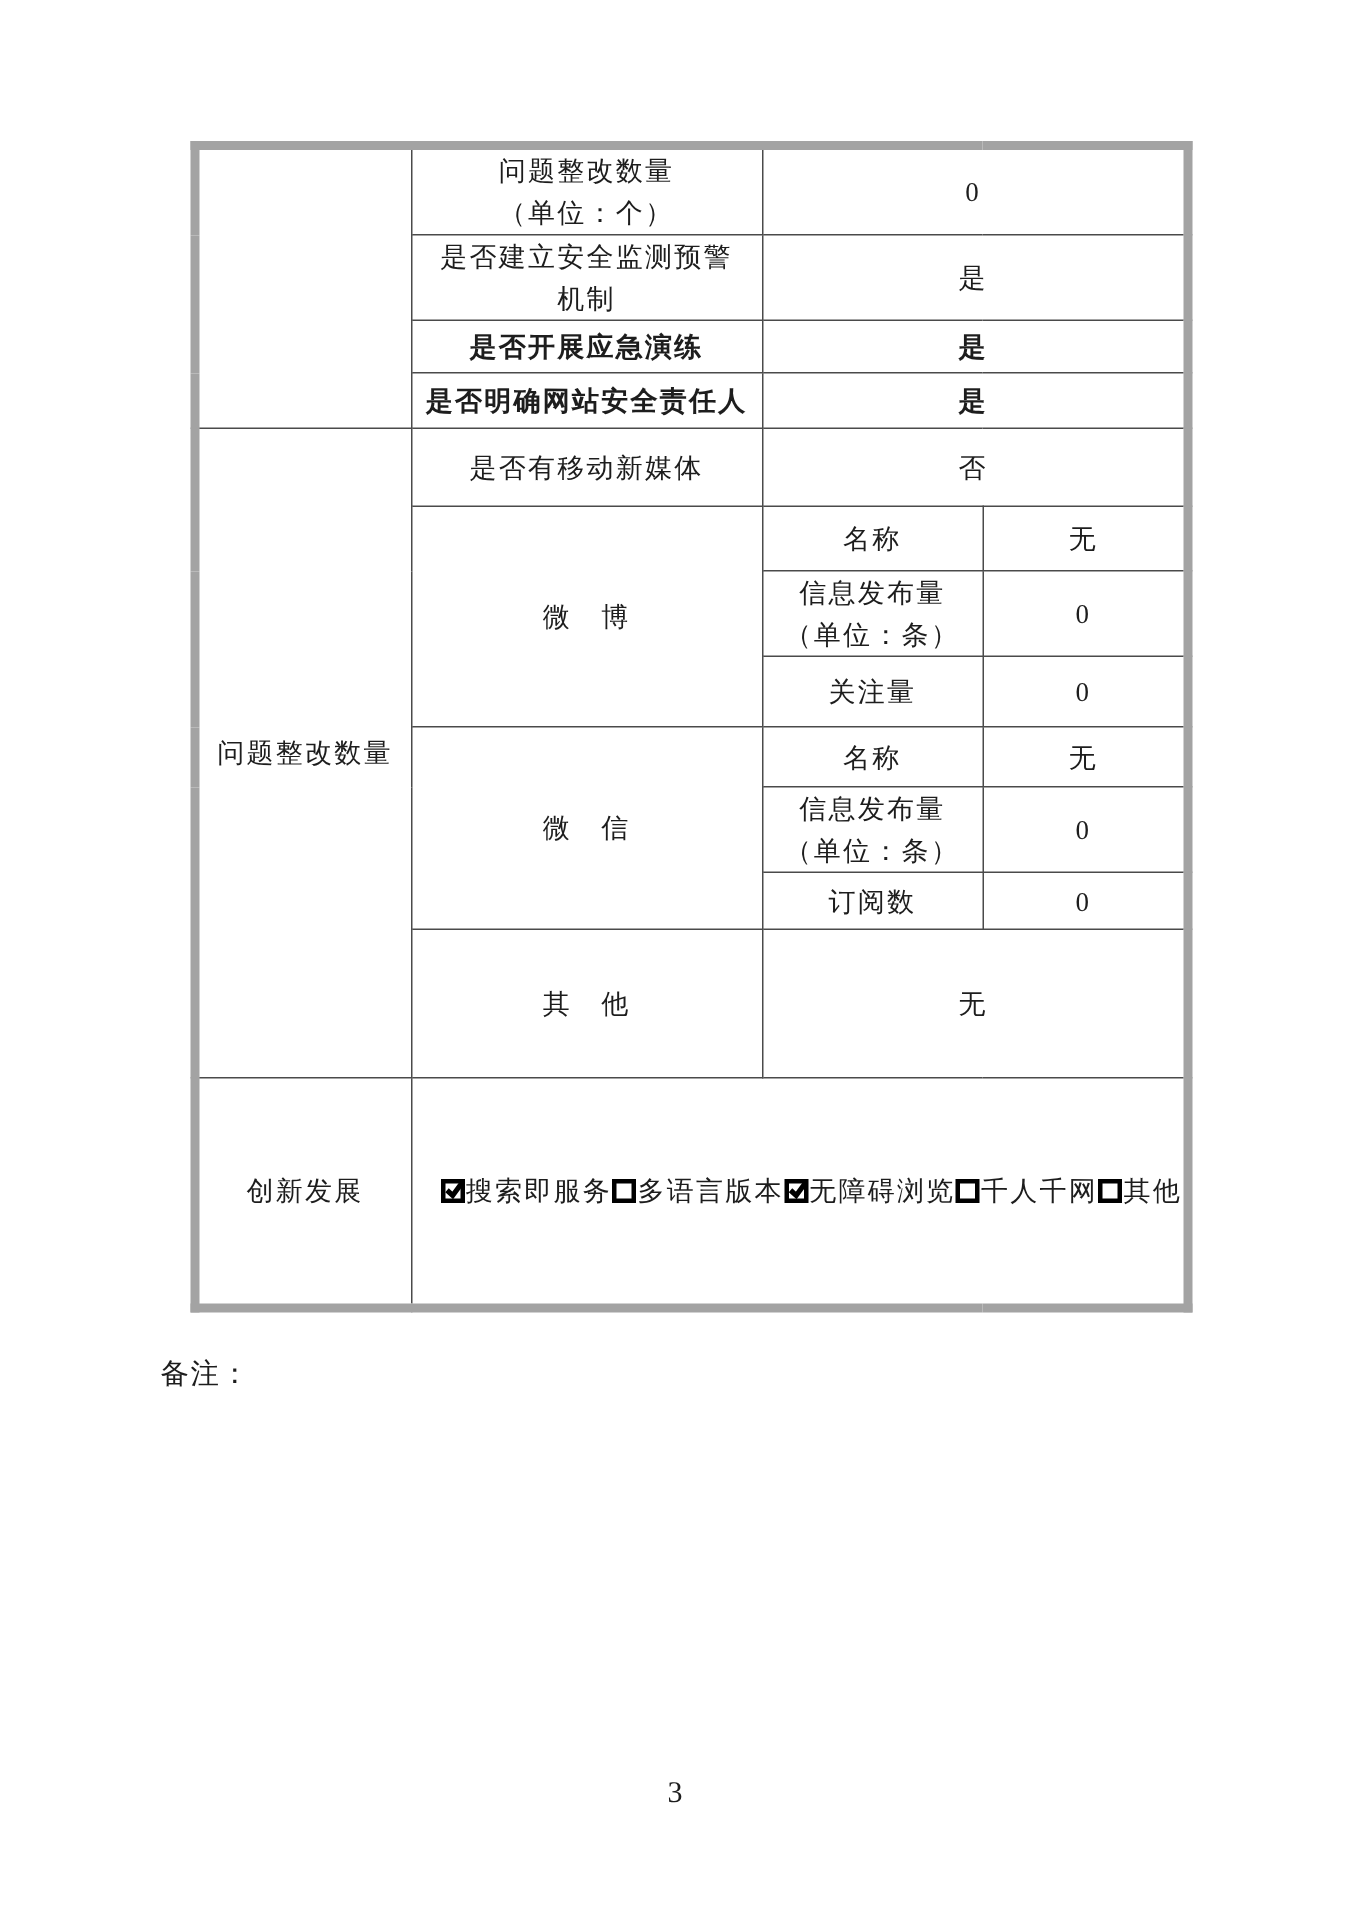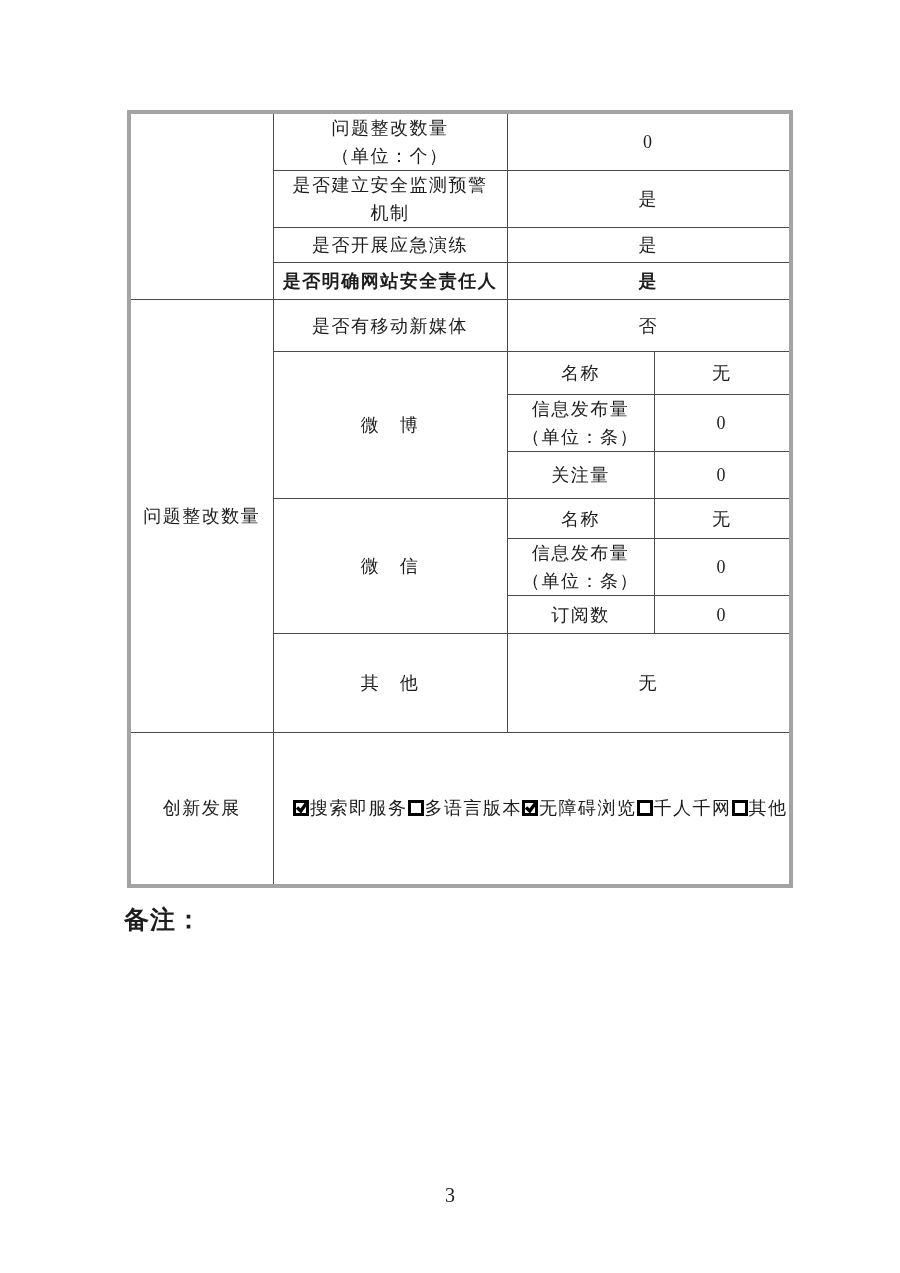--- a/index.html
+++ b/index.html
@@ -3,50 +3,50 @@
 <meta charset="utf-8">
 <style>
   * { margin:0; padding:0; box-sizing:border-box; }
   html,body { background:#ffffff; }
   body {
     width:900px; height:1273px; position:relative;
     font-family:"Liberation Serif","DejaVu Serif",serif;
     color:#1d1d1d;
   }
   .report-table {
-    position:absolute; left:127px; top:110px; width:662px;
+    position:absolute; left:127px; top:94px; width:662px;
     border-collapse:collapse; table-layout:fixed;
-    border:4px solid #a3a3a3;
+    border:6px solid #a3a3a3;
   }
   .report-table td {
     border:1px solid #4a4a4a;
     text-align:center; vertical-align:middle;
     font-size:18px; line-height:28px; letter-spacing:1.5px;
     white-space:pre-line;
   }
-  tr.h52 { height:52px; } tr.h56 { height:56px; } tr.h35 { height:35px; }
+  tr.h52 { height:52px; } tr.h56 { height:56px; } tr.h35 { height:35px;font-weight:bold; }
   tr.h37 { height:37px;font-weight:bold; } tr.h43 { height:43px; } tr.h53 { height:53px; }
   tr.h47 { height:47px; } tr.h40 { height:40px; } tr.h55 { height:55px; }
   tr.h38 { height:38px; } tr.h99 { height:99px;padding-left:24px; } tr.h153 { height:153px; }
   .cb-cell {
     text-align:left; padding-left:18px; letter-spacing:1px;
   }
   .cb-item { white-space:nowrap; }
   .cb-box {
     display:inline-block; width:16px; height:16px;
     border:3px solid #000; position:relative;
     vertical-align:-2px; margin:0 1px 0 0; background:#fff;
   }
   .cb-box svg { display:none; position:absolute; left:-1px; top:-3px; width:14px; height:14px; }
   .cb-box.checked svg { display:block; }
   .cb-box svg path { fill:none; stroke:#000; stroke-width:3.4; }
   .notes {
-    position:absolute; left:124px; top:903px;
+    position:absolute; left:107px; top:903px;
     font-family:"Liberation Sans","DejaVu Sans",sans-serif;
-    font-weight:bold; font-size:25px; letter-spacing:1px;
+    font-weight:normal; font-size:19px; letter-spacing:1px;
   }
   .page-number {
     position:absolute; left:0; top:1184px; width:100%;
     text-align:center; font-size:20px;
   }
 </style>
 </head>
 <body>
 
 <div class="page">

